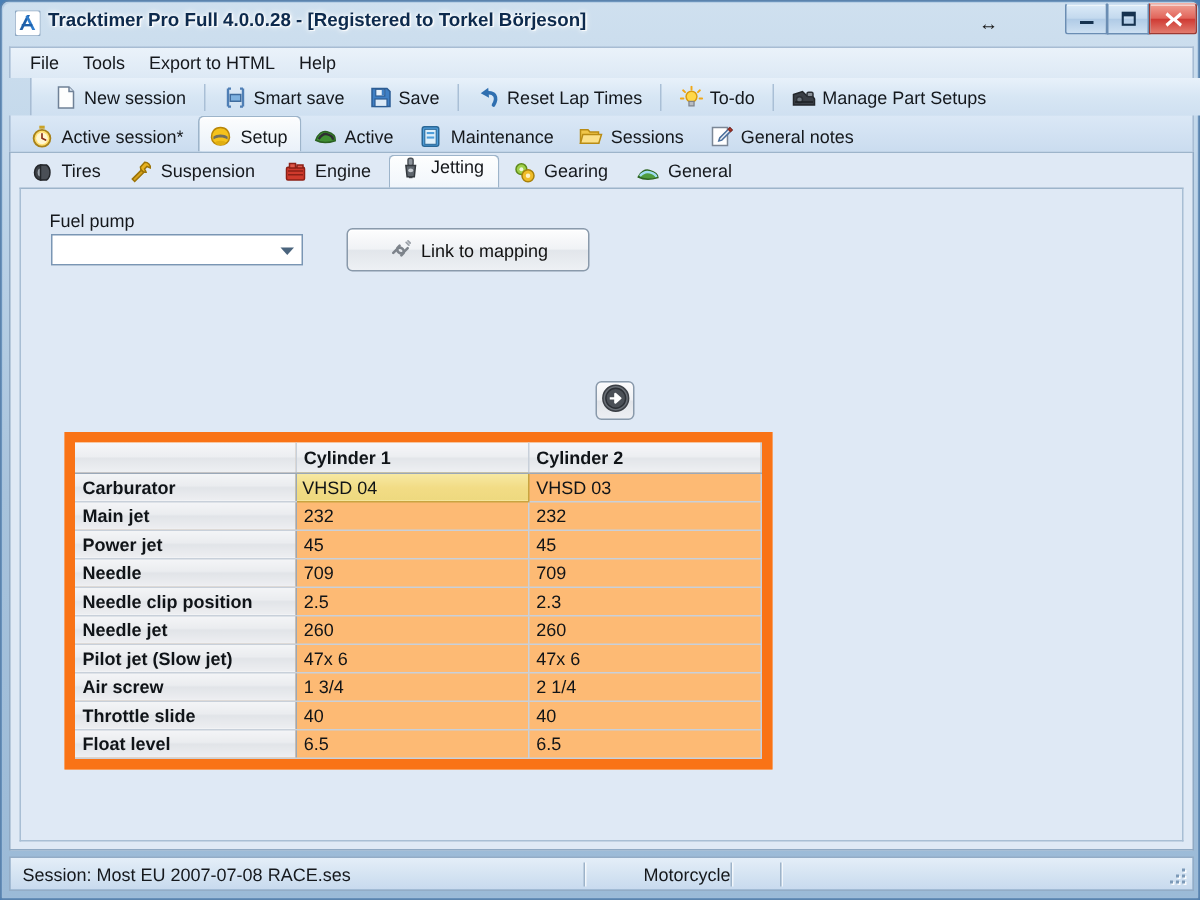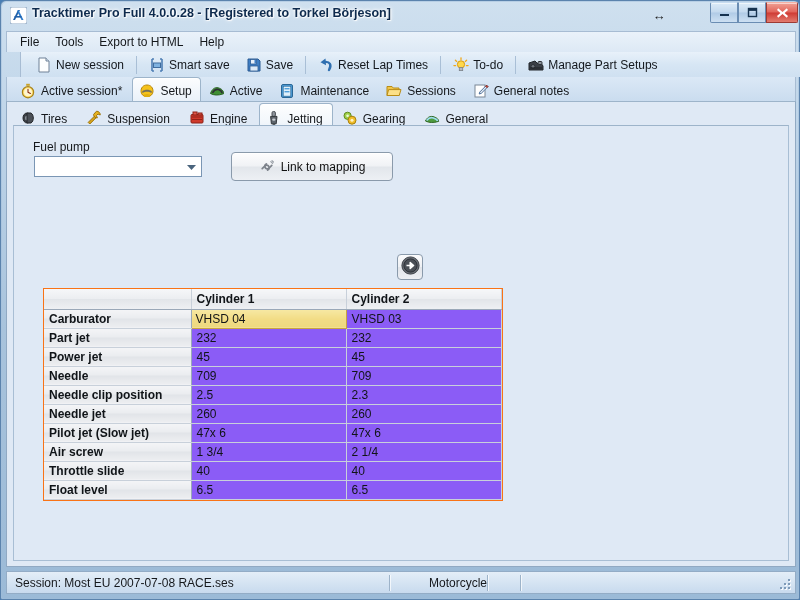--- a/index.html
+++ b/index.html
@@ -127,21 +127,21 @@
     border-top: 1px solid #9db4ca;
     z-index: 3;
   }
 
   
   #subtabstrip {
     position: absolute; left: 0; top: 0; width: 788px; height: 24px;
     display: flex; align-items: flex-end; padding-left: 6px;
   }
   .subtab {
-    display: flex; align-items: flex-end; height: 20px; padding: 0 9px 0 6px;
+    display: flex; align-items: flex-start; height: 20px; padding: 0 9px 0 6px;
     font-size: 12px; color: #15181c; white-space: nowrap; cursor: default;
     border: 1px solid transparent; border-bottom: none;
     border-radius: 4px 4px 0 0; margin-right: 2px;
   }
   .subtab .tb-ico { margin-right: 5px; }
   .subtab.sel {
     background: linear-gradient(to bottom,#fdfefe 0%,#f4f8fc 70%,#eef4fa 100%);
     border-color: #9db4ca; height: 23px;
     box-shadow: inset 0 1px 0 #ffffff;
   }
@@ -180,23 +180,23 @@
   #btn-go {
     position: absolute; left: 390px; top: 152px; width: 26px; height: 26px;
     background: linear-gradient(to bottom,#fbfbfc 0%,#eff1f4 48%,#e2e5ea 52%,#edeff3 100%);
     border: 1px solid #8a9aab; border-radius: 4px;
     display: flex; align-items: center; justify-content: center; cursor: default;
   }
 
   
   #grid {
     position: absolute; left: 36px; top: 186px;
-    border: 1px solid #f97316;
+    border: 7px solid #f97316;
     border-collapse: collapse;
-    background: #8b5cf6;
+    background: #fdba74;
     font-size: 12px;
   }
   #grid table { border-collapse: collapse; }
   #grid th, #grid td {
     border-right: 1px solid #c8d0da;
     border-bottom: 1px solid #c8d0da;
     height: 19px; padding: 0 0 0 5px;
     font-weight: normal; text-align: left; vertical-align: middle;
     color: #111417;
   }
@@ -552,21 +552,21 @@
             <th class="c-cyl">Cylinder 2</th>
           </tr>
         </thead>
         <tbody>
           <tr>
             <td class="rowhdr c-name">Carburator</td>
             <td class="c-cyl hl">VHSD 04</td>
             <td class="c-cyl">VHSD 03</td>
           </tr>
           <tr>
-            <td class="rowhdr c-name">Part jet</td>
+            <td class="rowhdr c-name">Main jet</td>
             <td class="c-cyl">232</td>
             <td class="c-cyl">232</td>
           </tr>
           <tr>
             <td class="rowhdr c-name">Power jet</td>
             <td class="c-cyl">45</td>
             <td class="c-cyl">45</td>
           </tr>
           <tr>
             <td class="rowhdr c-name">Needle</td>

